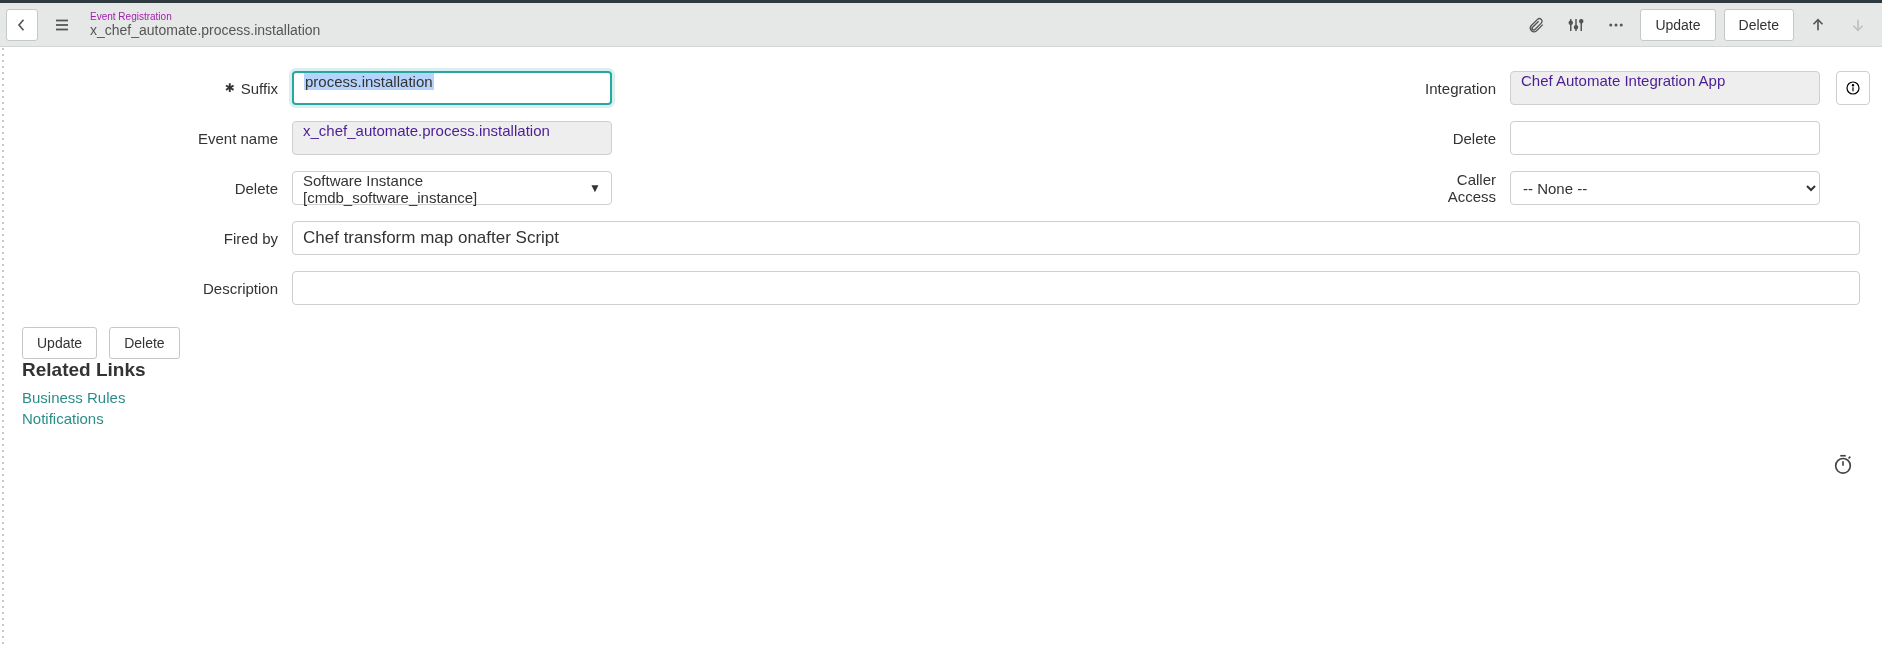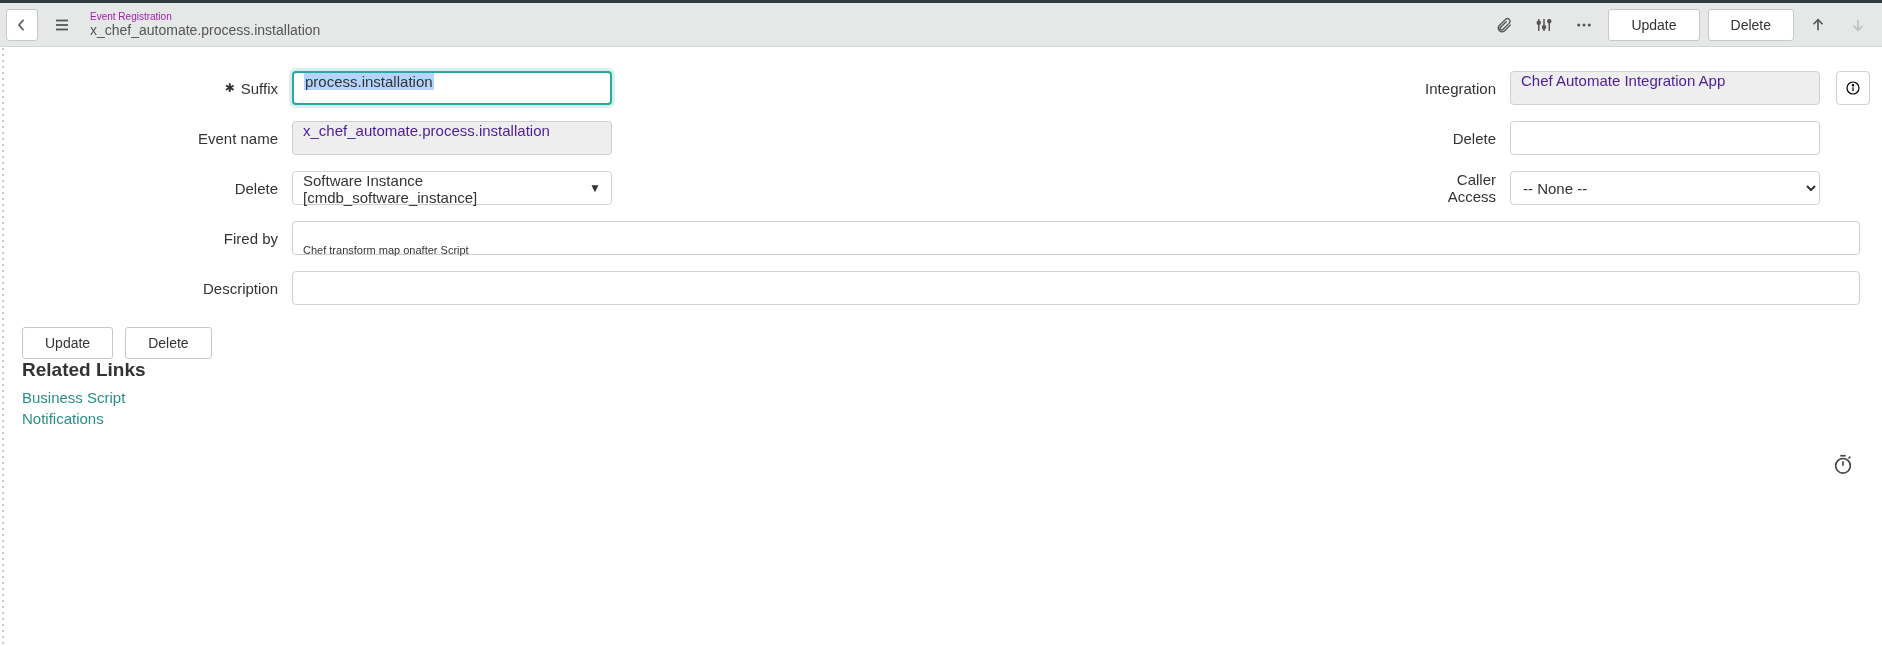--- a/index.html
+++ b/index.html
@@ -47,21 +47,21 @@
   }
   .icon-btn.bordered { background: #fff; border-color: #c6c8c8; }
   .icon-btn.disabled { color: #bfbfbf; cursor: default; }
   .icon-btn svg { width: 18px; height: 18px; }
   .hdr-title-block { line-height: 1.15; margin-left: 4px; }
   .hdr-title { font-size: 10px; color: #a21caf; }
   .hdr-sub { font-size: 14px; color: #555; }
   .hdr-right { margin-left: auto; display: flex; align-items: center; gap: 8px; }
   .btn {
     height: 32px;
-    padding: 0 22px;
+    padding: 0 14px;
     background: #fff;
     border: 1px solid #c6c8c8;
     border-radius: 3px;
     font-size: 14px;
     color: #333;
     cursor: pointer;
   }
   .content { padding: 24px 22px 0 22px; }
   .form-grid {
     display: grid;
@@ -95,24 +95,23 @@
     color: #333;
     background: #fff;
     display: flex;
     align-items: flex-start;
   }
   .field input, .field select {
     border: none;
     outline: none;
     width: 100%;
     height: 100%;
-    font-size: 11px;
+    font-size: 17px;
     background: transparent;
     color: #333;
-    margin-top: 12px;
   }
   .field.readonly { background: #eeeeee; color: #4c1d95; }
   .field.select { position: relative; padding-right: 24px; }
   .field.select .caret {
     position: absolute; right: 10px; top: 50%; transform: translateY(-50%);
     pointer-events: none;
     color: #333;
     font-size: 12px;
   }
   .field.wide { grid-column: 2 / span 5; }
@@ -292,21 +291,21 @@
 
     </div>
 
     <div class="bottom-actions">
       <button class="btn">Update</button>
       <button class="btn">Delete</button>
     </div>
 
     <h3 class="section-heading">Related Links</h3>
     <div class="related-links">
-      <a href="#">Business Script</a>
+      <a href="#">Business Rules</a>
       <a href="#">Notifications</a>
     </div>
   </div>
 
   <div class="timer-icon">
     <svg viewBox="0 0 24 24" fill="none" stroke="currentColor" stroke-width="1.8">
         <circle cx="12" cy="14" r="8"></circle>
         <line x1="12" y1="14" x2="12" y2="9"></line>
         <line x1="9" y1="3" x2="15" y2="3"></line>
         <line x1="18" y1="6" x2="20" y2="4"></line>

